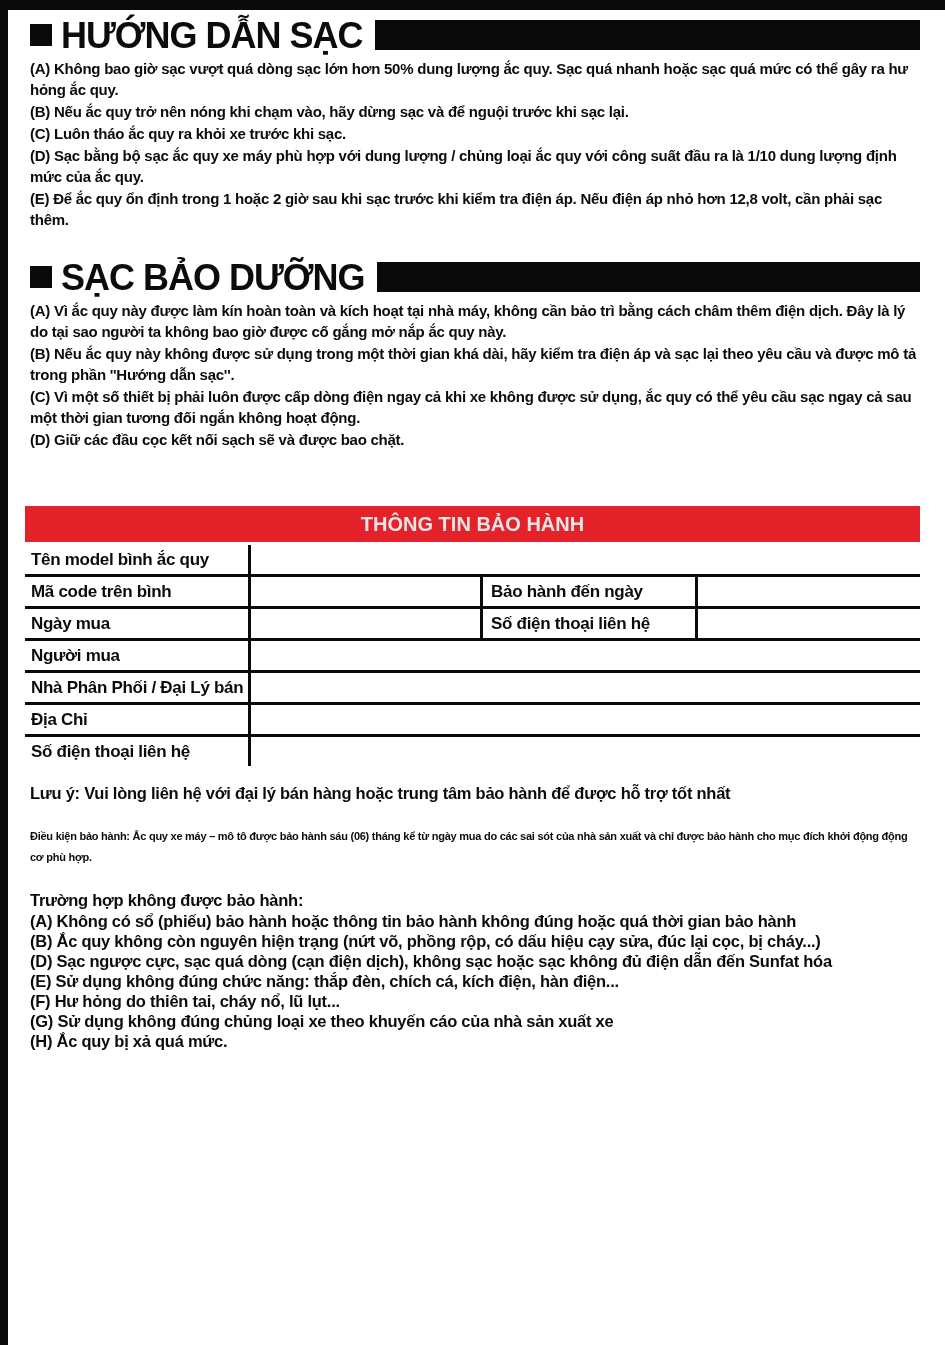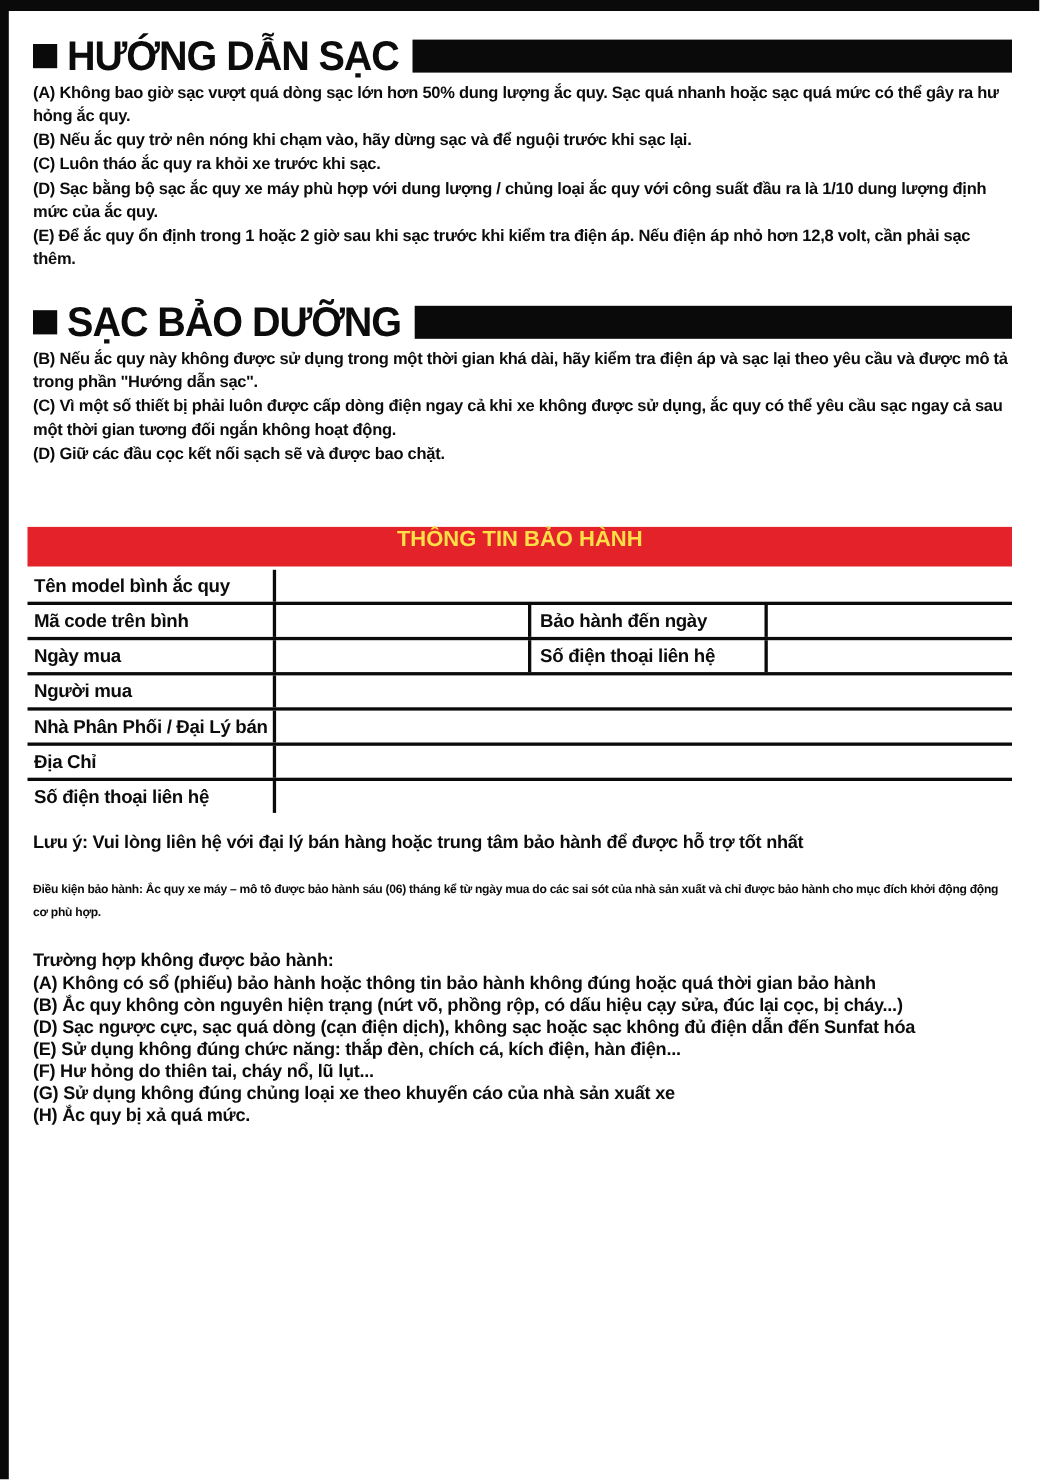--- a/index.html
+++ b/index.html
@@ -7,34 +7,34 @@
     width:945px; height:1345px;
     background:#ffffff;
     font-family:"Liberation Sans", sans-serif;
     font-weight:bold;
     color:#0c0c0c;
     position:relative;
     overflow:hidden;
   }
   .top-edge-bar { position:absolute; top:0; left:0; width:945px; height:10px; background:#0a0a0a; }
   .left-edge-bar { position:absolute; top:0; left:0; width:8px; height:1345px; background:#0a0a0a; }
-  .content { position:absolute; left:30px; top:26px; width:890px; }
+  .content { position:absolute; left:30px; top:10px; width:890px; }
 
   .sec-head { display:flex; align-items:center; height:34px; margin-top:8px; margin-bottom:6px; }
   .sec-head.second { margin-top:30px; }
   .bullet { width:22px; height:22px; background:#0a0a0a; margin-right:9px; flex:none; }
   .sec-title { font-size:36px; line-height:1; letter-spacing:-1px; white-space:nowrap; transform:scaleY(1.05); }
   .head-bar { flex:1; height:30px; background:#0a0a0a; margin-left:12px; }
 
   .para { font-size:15px; line-height:21px; letter-spacing:-0.25px; margin:0 0 1px 0; }
 
   .wtable { margin-top:56px; margin-left:-5px; width:895px; }
   .wt-header {
-    height:36px; display:flex; align-items:flex-start; justify-content:center;
-    color:#fde047; font-size:20px; letter-spacing:0; margin-bottom:3px;
+    height:36px; display:flex; align-items:center; justify-content:center;
+    color:#e5e5e5; font-size:20px; letter-spacing:0; margin-bottom:3px;
   }
   .trow { display:flex; align-items:stretch; border-bottom:3.5px solid #0a0a0a; height:29px; }
   .trow:last-child { border-bottom:none; }
   .cell { display:flex; align-items:center; font-size:17px; letter-spacing:-0.3px;text-align:right; }
   .c-label  { width:217px; padding-left:6px; border-right:3px solid #0a0a0a; flex:none; }
   .c-value  { flex:1; }
   .c-value-mid { width:229px; border-right:3px solid #0a0a0a; flex:none; }
   .c-label2 { width:204px; padding-left:8px; border-right:3px solid #0a0a0a; flex:none; }
 
   .note-line { margin-top:17px; font-size:16.5px; line-height:21px; letter-spacing:-0.25px; }
@@ -59,20 +59,21 @@
   <p class="para">(B) Nếu ắc quy trở nên nóng khi chạm vào, hãy dừng sạc và để nguội trước khi sạc lại.</p>
   <p class="para">(C) Luôn tháo ắc quy ra khỏi xe trước khi sạc.</p>
   <p class="para">(D) Sạc bằng bộ sạc ắc quy xe máy phù hợp với dung lượng / chủng loại ắc quy với công suất đầu ra là 1/10 dung lượng định mức của ắc quy.</p>
   <p class="para">(E) Để ắc quy ổn định trong 1 hoặc 2 giờ sau khi sạc trước khi kiểm tra điện áp. Nếu điện áp nhỏ hơn 12,8 volt, cần phải sạc thêm.</p>
 
   <div class="sec-head second">
     <span class="bullet" style="background: rgb(10, 10, 10);"></span>
     <span class="sec-title">SẠC BẢO DƯỠNG</span>
     <span class="head-bar" style="background: rgb(10, 10, 10);"></span>
   </div>
+  <p class="para">(A) Vì ắc quy này được làm kín hoàn toàn và kích hoạt tại nhà máy, không cần bảo trì bằng cách châm thêm điện dịch.  Đây là lý do tại sao người ta không bao giờ được cố gắng mở nắp ắc quy này.</p>
   <p class="para">(B) Nếu ắc quy này không được sử dụng trong một thời gian khá dài, hãy kiểm tra điện áp và sạc lại theo yêu cầu và được mô tả trong phần ''Hướng dẫn sạc''.</p>
   <p class="para">(C) Vì một số thiết bị phải luôn được cấp dòng điện ngay cả khi xe không được sử dụng, ắc quy có thể yêu cầu sạc ngay cả sau một thời gian tương đối ngắn không hoạt động.</p>
   <p class="para">(D) Giữ các đầu cọc kết nối sạch sẽ và được bao chặt.</p>
 
   <div class="wtable">
     <div class="wt-header" style="background: rgb(227, 34, 42);">
       <span>THÔNG TIN BẢO HÀNH</span>
     </div>
 
     <div class="trow">

